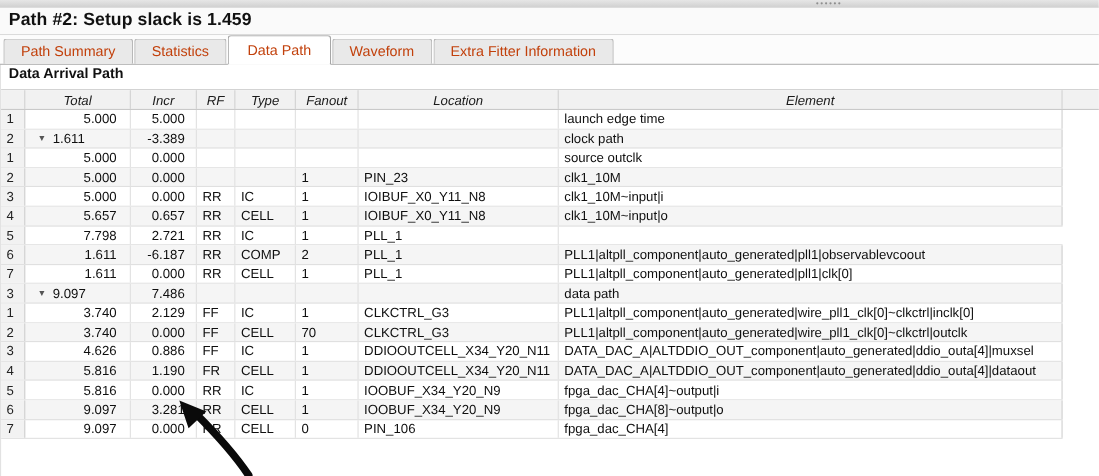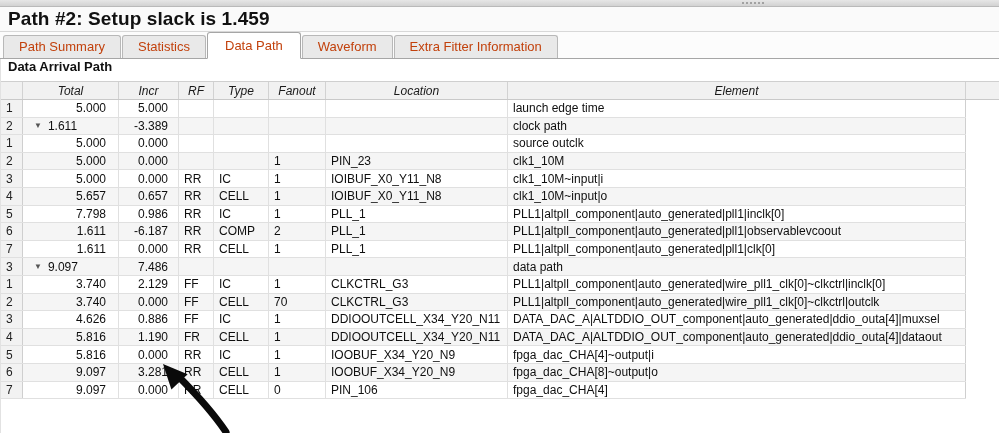--- a/index.html
+++ b/index.html
@@ -14,21 +14,21 @@
     border-bottom:1px solid #b9b9b9;box-sizing:border-box;
   }
   .grip{position:absolute;left:742px;top:2px;display:flex;gap:2px;}
   .grip i{width:2px;height:2px;background:#8e8e8e;border-radius:50%;}
   
   .title-bar{
     position:absolute;top:7px;left:0;width:999px;height:25px;
     display:flex;align-items:center;padding-left:8px;box-sizing:border-box;
     background:#fafafa;border-bottom:1px solid #d8d8d8;
   }
-  .title-bar span{font-weight:bold;font-size:19px;letter-spacing:.1px;}
+  .title-bar span{font-weight:bold;font-size:16px;letter-spacing:.1px;}
   
   .tab-bar{
     position:absolute;top:32px;left:0;width:999px;height:27px;
     display:flex;align-items:flex-end;padding-left:3px;box-sizing:border-box;
     background:#fcfcfc;border-bottom:1px solid #a6a6a6;
   }
   .tab{
     height:23px;line-height:22px;background:#e9e9e9;color:#c2410c;
     border:1px solid #b8b8b8;border-bottom:none;border-radius:3px 3px 0 0;
     padding:0 15px;margin-right:1px;font-size:13px;box-sizing:border-box;
@@ -195,26 +195,25 @@
       <div class="c w-type">CELL</div>
       <div class="c w-fanout">1</div>
       <div class="c w-loc">IOIBUF_X0_Y11_N8</div>
       <div class="c w-elem">clk1_10M~input|o</div>
     </div>
         <div class="row">
       <div class="c w-num">5</div>
       <div class="c w-total">
             <span>7.798</span>
           </div>
-      <div class="c w-incr">0.986</div>
+      <div class="c w-incr">2.721</div>
       <div class="c w-rf">RR</div>
       <div class="c w-type">IC</div>
       <div class="c w-fanout">1</div>
       <div class="c w-loc">PLL_1</div>
-      <div class="c w-elem">PLL1|altpll_component|auto_generated|pll1|inclk[0]</div>
     </div>
         <div class="row alt">
       <div class="c w-num">6</div>
       <div class="c w-total">
             <span>1.611</span>
           </div>
       <div class="c w-incr">-6.187</div>
       <div class="c w-rf">RR</div>
       <div class="c w-type">COMP</div>
       <div class="c w-fanout">2</div>

